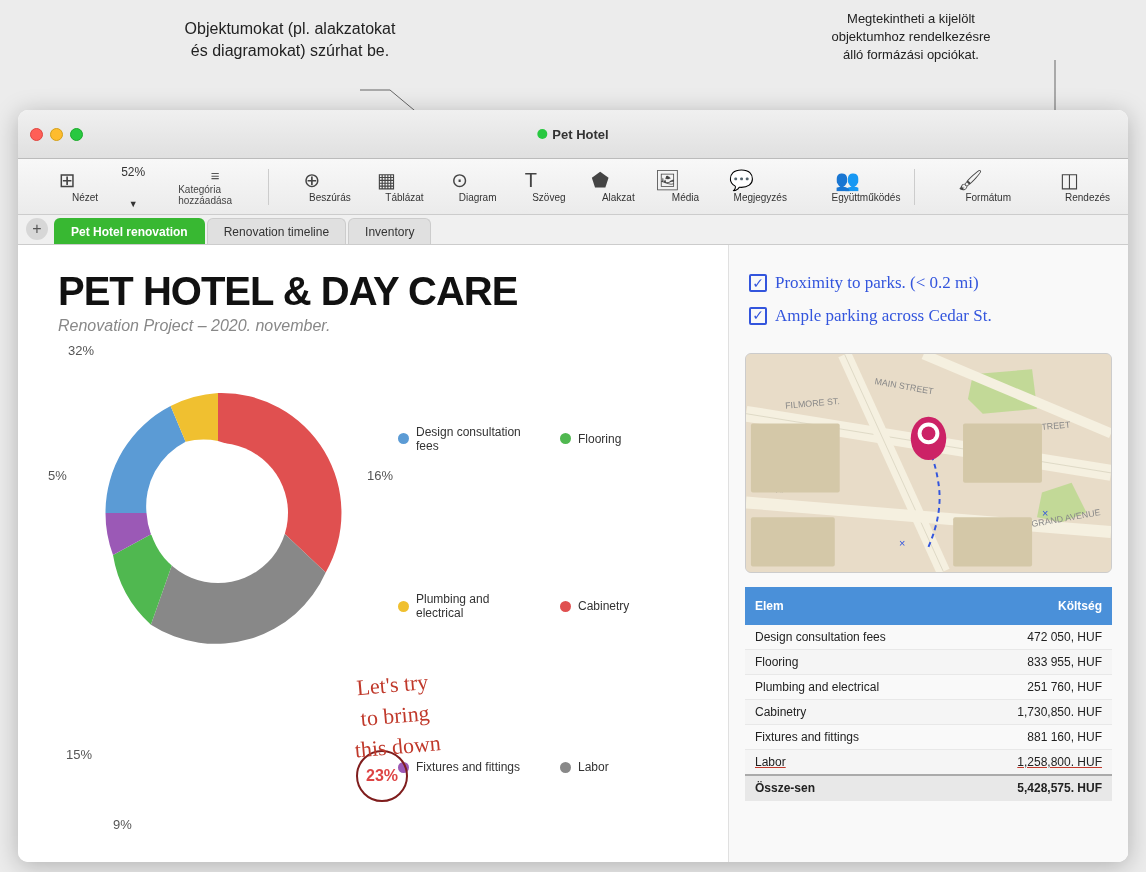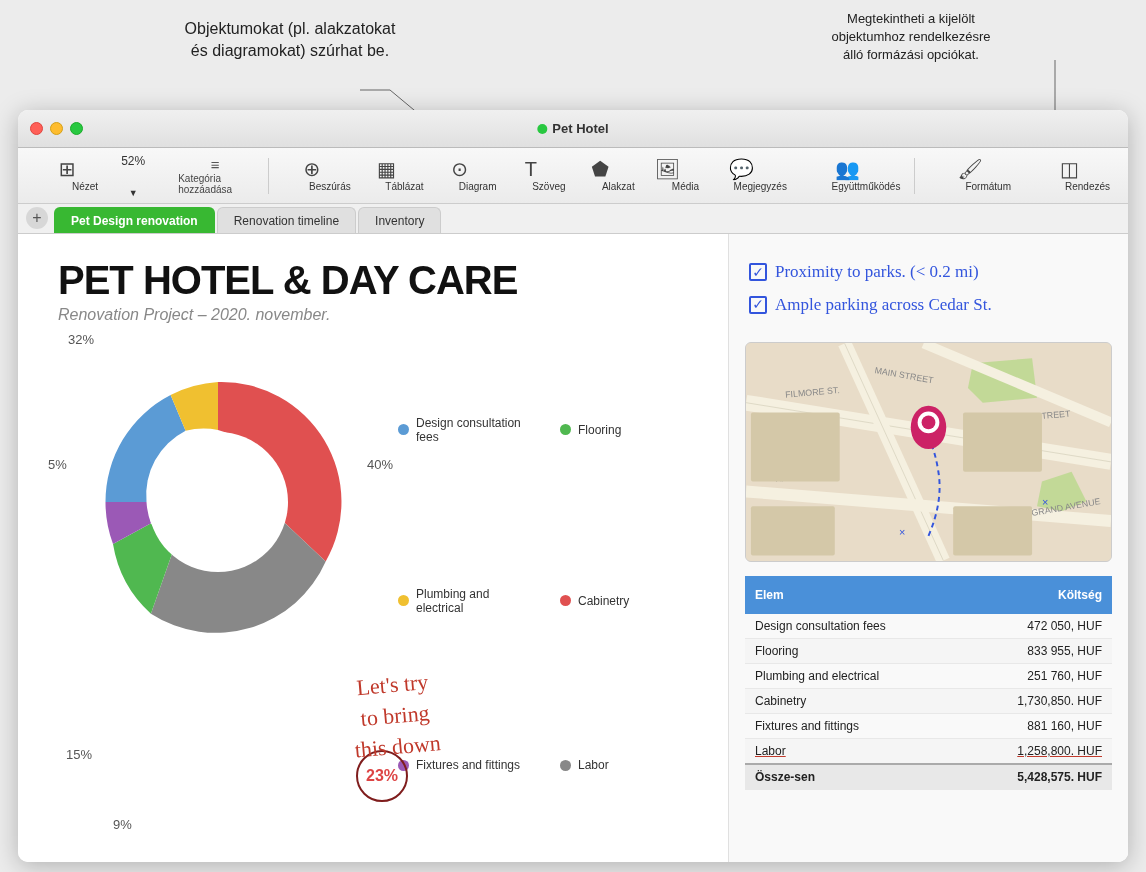--- a/index.html
+++ b/index.html
@@ -44,21 +44,21 @@
       background: #fff;
       border-radius: 10px;
       box-shadow: 0 4px 24px rgba(0,0,0,0.25);
       overflow: hidden;
       display: flex;
       flex-direction: column;
     }
 
     
     .titlebar {
-      height: 38px;
+      height: 49px;
       background: linear-gradient(to bottom, #f0f0f0, #e0e0e0);
       border-bottom: 1px solid #bbb;
       display: flex;
       align-items: center;
       position: relative;
       flex-shrink: 0;
     }
     .traffic-lights {
       display: flex;
       gap: 7px;
@@ -509,21 +509,21 @@
       <div class="toolbar-group">
         <span class="toolbar-icon">◫</span>
         <span class="toolbar-label">Rendezés</span>
       </div>
     </div>
   </div>
 
   <div class="tabbar">
     <div class="tab-add">+</div>
     <div class="tab tab-active">
-      <span>Pet Design renovation</span>
+      <span>Pet Hotel renovation</span>
     </div>
     <div class="tab tab-inactive">
       <span>Renovation timeline</span>
     </div>
     <div class="tab tab-inactive">
       <span>Inventory</span>
     </div>
   </div>
 
   <div class="content">
@@ -532,21 +532,21 @@
       <div class="page-title">PET HOTEL &amp; DAY CARE</div>
       <div class="page-subtitle">Renovation Project – 2020. november.</div>
 
       <div class="chart-area">
         <div style="position:relative; display:flex; justify-content:center; margin-top:8px;">
 
           <span class="pct-label pct-32">32%</span>
           <span class="pct-label pct-5">5%</span>
           <span class="pct-label pct-15">15%</span>
           <span class="pct-label pct-9">9%</span>
-          <span class="pct-label pct-16">40%</span>
+          <span class="pct-label pct-16">16%</span>
 
           <div class="pct-23-wrap">
             <div class="pct-23-circle">
               <span>23%</span>
             </div>
           </div>
 
           <div class="chart-container">
             <svg viewBox="0 0 320 320" width="320" height="320" xmlns="http://www.w3.org/2000/svg">
 

